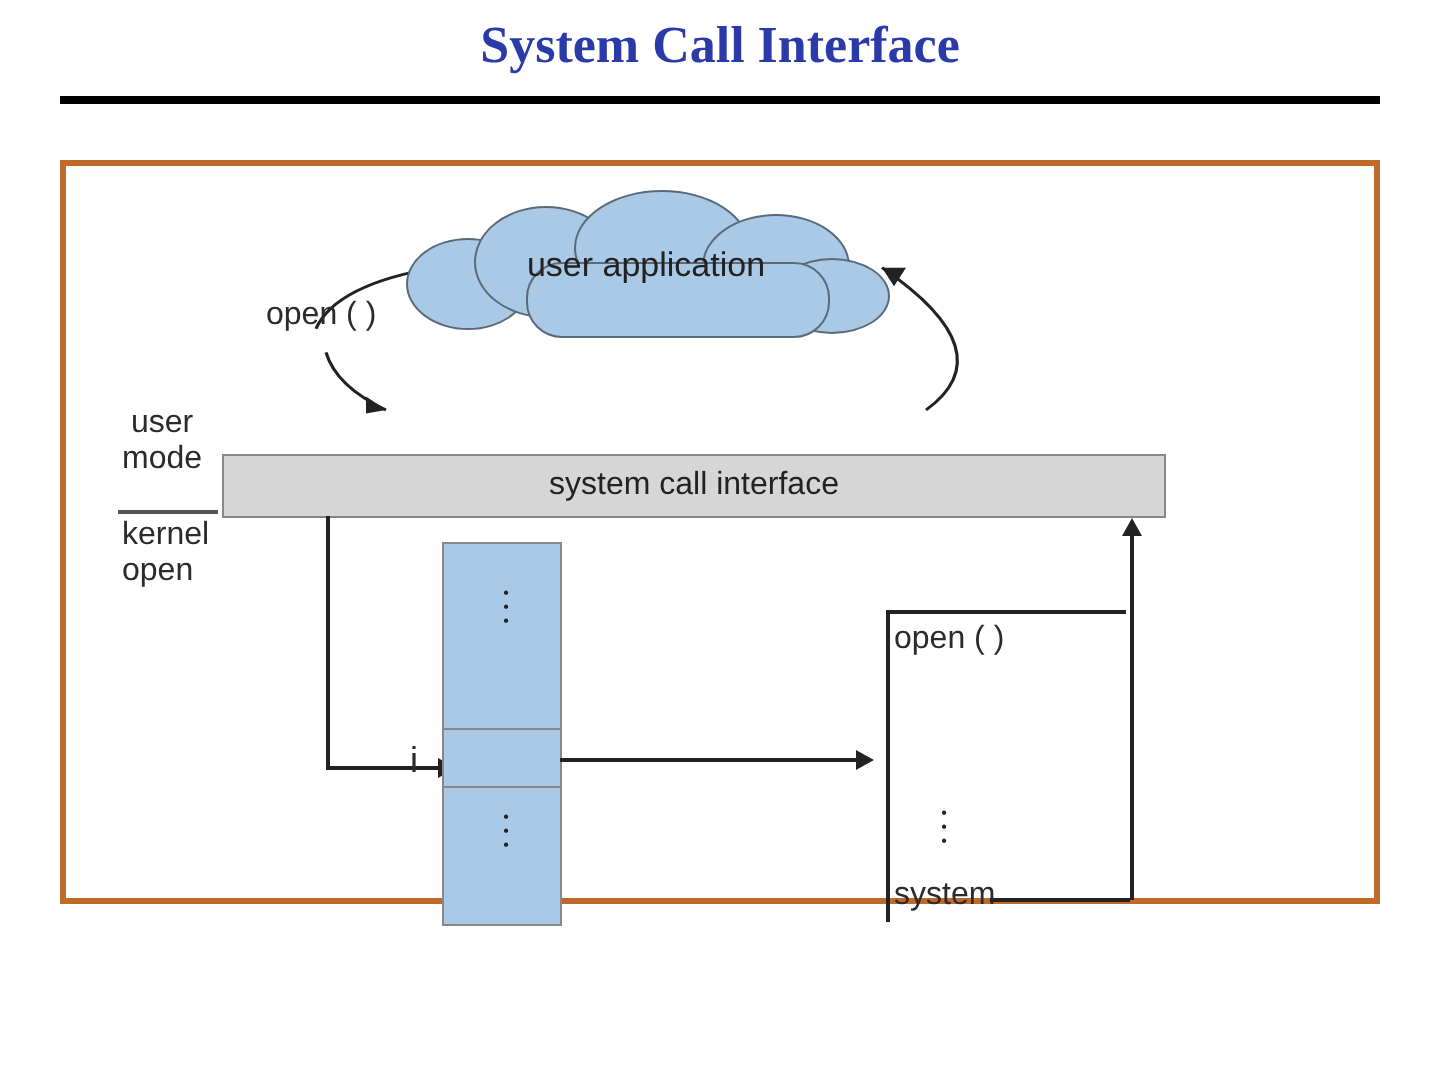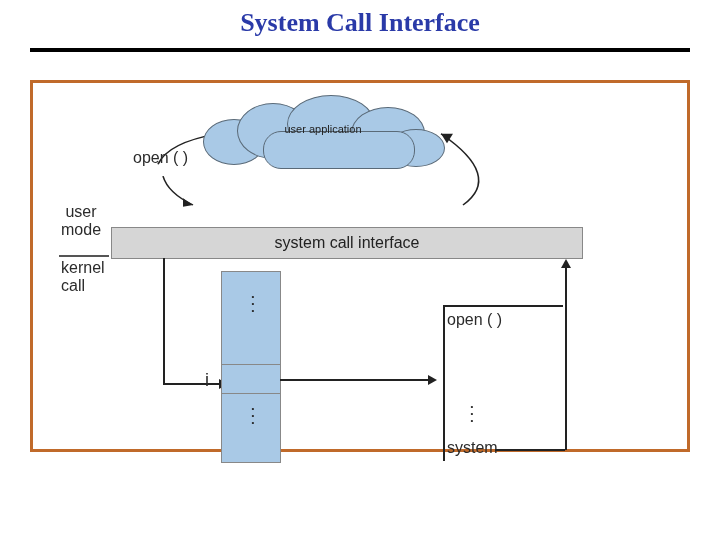--- a/index.html
+++ b/index.html
@@ -16,21 +16,21 @@
   .divider{position:absolute;left:26px;top:172px;width:50px;height:2px;background:#555;}
   
   .cloud{position:absolute;left:170px;top:10px;width:240px;height:76px;}
   .cloud .b{position:absolute;background:#a9c9e6;border:1px solid #5a6a78;border-radius:50%;}
   .cloud .b1{left:0;top:26px;width:60px;height:44px;}
   .cloud .b2{left:34px;top:10px;width:70px;height:54px;}
   .cloud .b3{left:84px;top:2px;width:86px;height:56px;}
   .cloud .b4{left:148px;top:14px;width:72px;height:50px;}
   .cloud .b5{left:184px;top:36px;width:56px;height:36px;}
   .cloud .b6{left:60px;top:38px;width:150px;height:36px;border-radius:18px;}
-  .cloud .lbl{position:absolute;left:0;right:0;top:30px;text-align:center;font-size:11px;color:#222;}
+  .cloud .lbl{position:absolute;left:0;right:0;top:30px;text-align:center;font-size:17px;color:#222;}
   
   .open1{left:100px;top:66px;}
   
   .bar{position:absolute;left:78px;top:144px;width:470px;height:30px;background:#d6d6d6;border:1px solid #888;
        display:flex;align-items:center;justify-content:center;font-size:16px;color:#222;}
   
   .modeline{position:absolute;left:0;right:0;top:172px;height:1px;background:#777;z-index:-1;}
   
   .vtab{position:absolute;left:188px;top:188px;width:58px;height:190px;background:#a9c9e6;border:1px solid #888;}
   .vtab .cell-i{position:absolute;left:0;top:92px;right:0;height:28px;border-top:1px solid #888;border-bottom:1px solid #888;}
@@ -81,21 +81,21 @@
         <div class="b b6"></div>
         <div class="lbl">user application</div>
       </div>
 
       <div class="txt open1">open ( )</div>
 
       <div class="txt usermode" style="white-space:pre;">user
 mode</div>
       <div class="divider"></div>
       <div class="txt kernelmode" style="white-space:pre;">kernel
-call</div>
+open</div>
 
       <div class="modeline"></div>
 
       <div class="bar">
         <span>system call interface</span>
       </div>
 
       <div class="line" style="left:130px;top:175px;width:1.6px;height:125px;"></div>
       <div class="line" style="left:130px;top:300px;width:58px;height:1.6px;"></div>
       <div class="arrow right" style="left:186px;top:296px;"></div>

